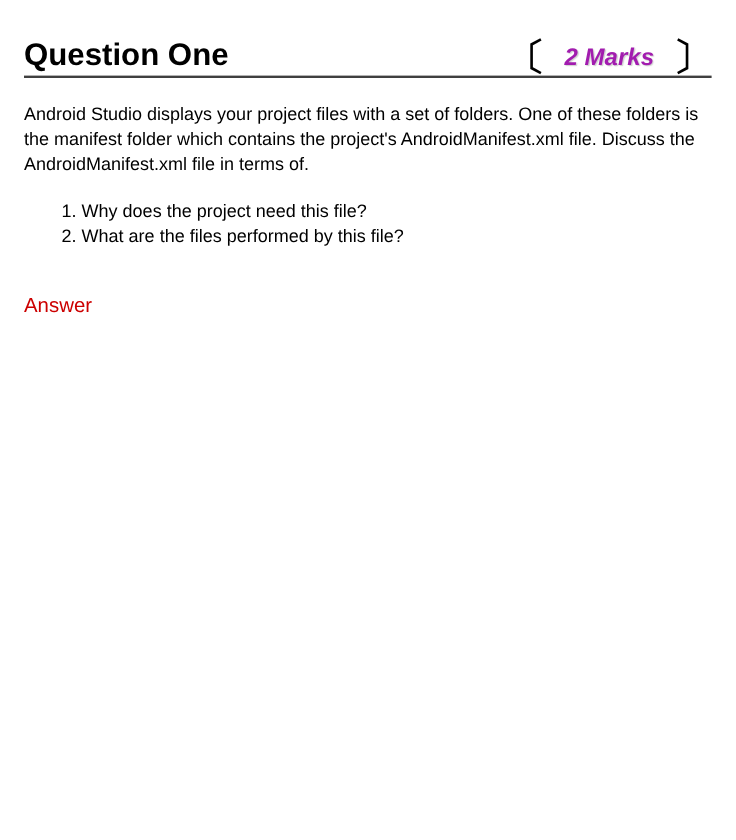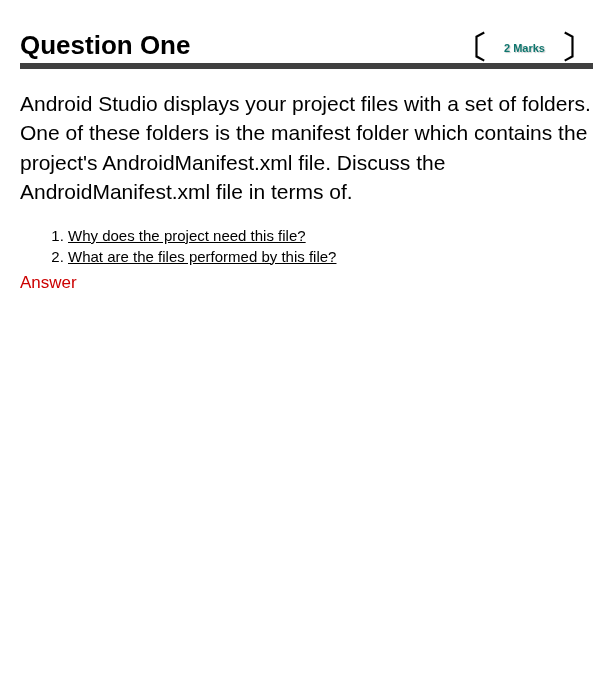--- a/index.html
+++ b/index.html
@@ -12,57 +12,57 @@
       height: 700px;
       background: #ffffff;
       font-family: Arial, Helvetica, sans-serif;
       padding: 30px 20px;
       color: #000000;
     }
     .header-row {
       display: flex;
       justify-content: space-between;
       align-items: flex-end;
-      border-bottom: 6px solid #404040;
+      border-bottom: 2px solid #404040;
       padding-bottom: 2px;
       margin-bottom: 20px;
     }
     .question-title {
       font-size: 26px;
       font-weight: bold;
       color: #000000;
     }
     .marks-box {
       display: flex;
       align-items: center;
       gap: 4px;
     }
     .bracket {
       font-size: 32px;
       font-weight: bold;
       line-height: 0.8;
       color: #000000;
     }
     .marks-text {
-      font-size: 11px;
+      font-size: 20px;
+      font-style: italic;
       font-weight: bold;
-      color: #0f766e;
+      color: #a21caf;
       text-shadow: 1px 1px 1px rgba(0,0,0,0.2);
       padding: 0 12px;
     }
     .question-body {
-      font-size: 21px;
+      font-size: 15px;
       line-height: 1.4;
       color: #000000;
       margin-bottom: 18px;
     }
     .question-list {
       padding-left: 48px;
-      margin-bottom: 6px;
-      text-decoration: underline;
+      margin-bottom: 37px;
     }
     .question-list li {
       font-size: 15px;
       line-height: 1.4;
       color: #000000;
     }
     .answer-label {
       font-size: 17px;
       color: #cc0000;
     }

